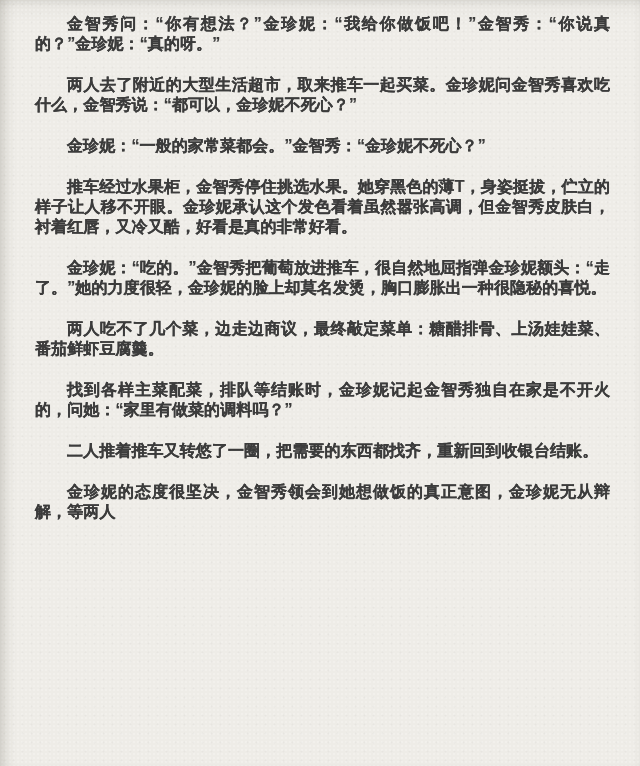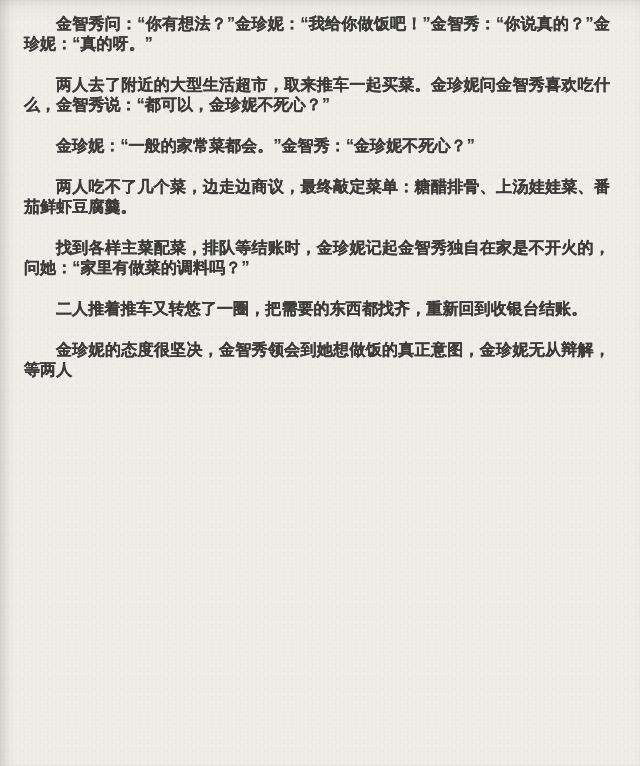--- a/index.html
+++ b/index.html
@@ -9,21 +9,21 @@
   body {
     width: 640px;
     height: 766px;
     overflow: hidden;
     font-family: "Liberation Sans", "DejaVu Sans", sans-serif;
   }
   .reading-page {
     box-sizing: border-box;
     width: 640px;
     height: 766px;
-    padding: 14px 30px 0 24px;
+    padding: 14px 30px 0 35px;
     background-color: #eeece7;
     
     background-image:
       radial-gradient(rgba(255,255,255,0.35) 0.6px, transparent 0.9px),
       radial-gradient(rgba(120,115,100,0.05) 0.8px, transparent 1.2px),
       linear-gradient(180deg, rgba(0,0,0,0.03) 0%, rgba(0,0,0,0) 3%, rgba(0,0,0,0) 100%);
     background-size: 4px 4px, 9px 9px, 100% 100%;
     box-shadow:
       inset 12px 0 14px -10px rgba(60,55,45,0.25),
       inset -6px 0 10px -8px rgba(60,55,45,0.10),
@@ -42,18 +42,20 @@
   }
 </style>
 </head>
 <body>
 
 <div class="reading-page">
   <div class="story-text">
       <p class="para">金智秀问：“你有想法？”金珍妮：“我给你做饭吧！”金智秀：“你说真的？”金珍妮：“真的呀。”</p>
       <p class="para">两人去了附近的大型生活超市，取来推车一起买菜。金珍妮问金智秀喜欢吃什么，金智秀说：“都可以，金珍妮不死心？”</p>
       <p class="para">金珍妮：“一般的家常菜都会。”金智秀：“金珍妮不死心？”</p>
+      <p class="para">推车经过水果柜，金智秀停住挑选水果。她穿黑色的薄T，身姿挺拔，伫立的样子让人移不开眼。金珍妮承认这个发色看着虽然嚣张高调，但金智秀皮肤白，衬着红唇，又冷又酷，好看是真的非常好看。</p>
+      <p class="para">金珍妮：“吃的。”金智秀把葡萄放进推车，很自然地屈指弹金珍妮额头：“走了。”她的力度很轻，金珍妮的脸上却莫名发烫，胸口膨胀出一种很隐秘的喜悦。</p>
       <p class="para">两人吃不了几个菜，边走边商议，最终敲定菜单：糖醋排骨、上汤娃娃菜、番茄鲜虾豆腐羹。</p>
       <p class="para">找到各样主菜配菜，排队等结账时，金珍妮记起金智秀独自在家是不开火的，问她：“家里有做菜的调料吗？”</p>
       <p class="para">二人推着推车又转悠了一圈，把需要的东西都找齐，重新回到收银台结账。</p>
       <p class="para">金珍妮的态度很坚决，金智秀领会到她想做饭的真正意图，金珍妮无从辩解，等两人</p>
     </div>
 </div>
 
 </body></html>

